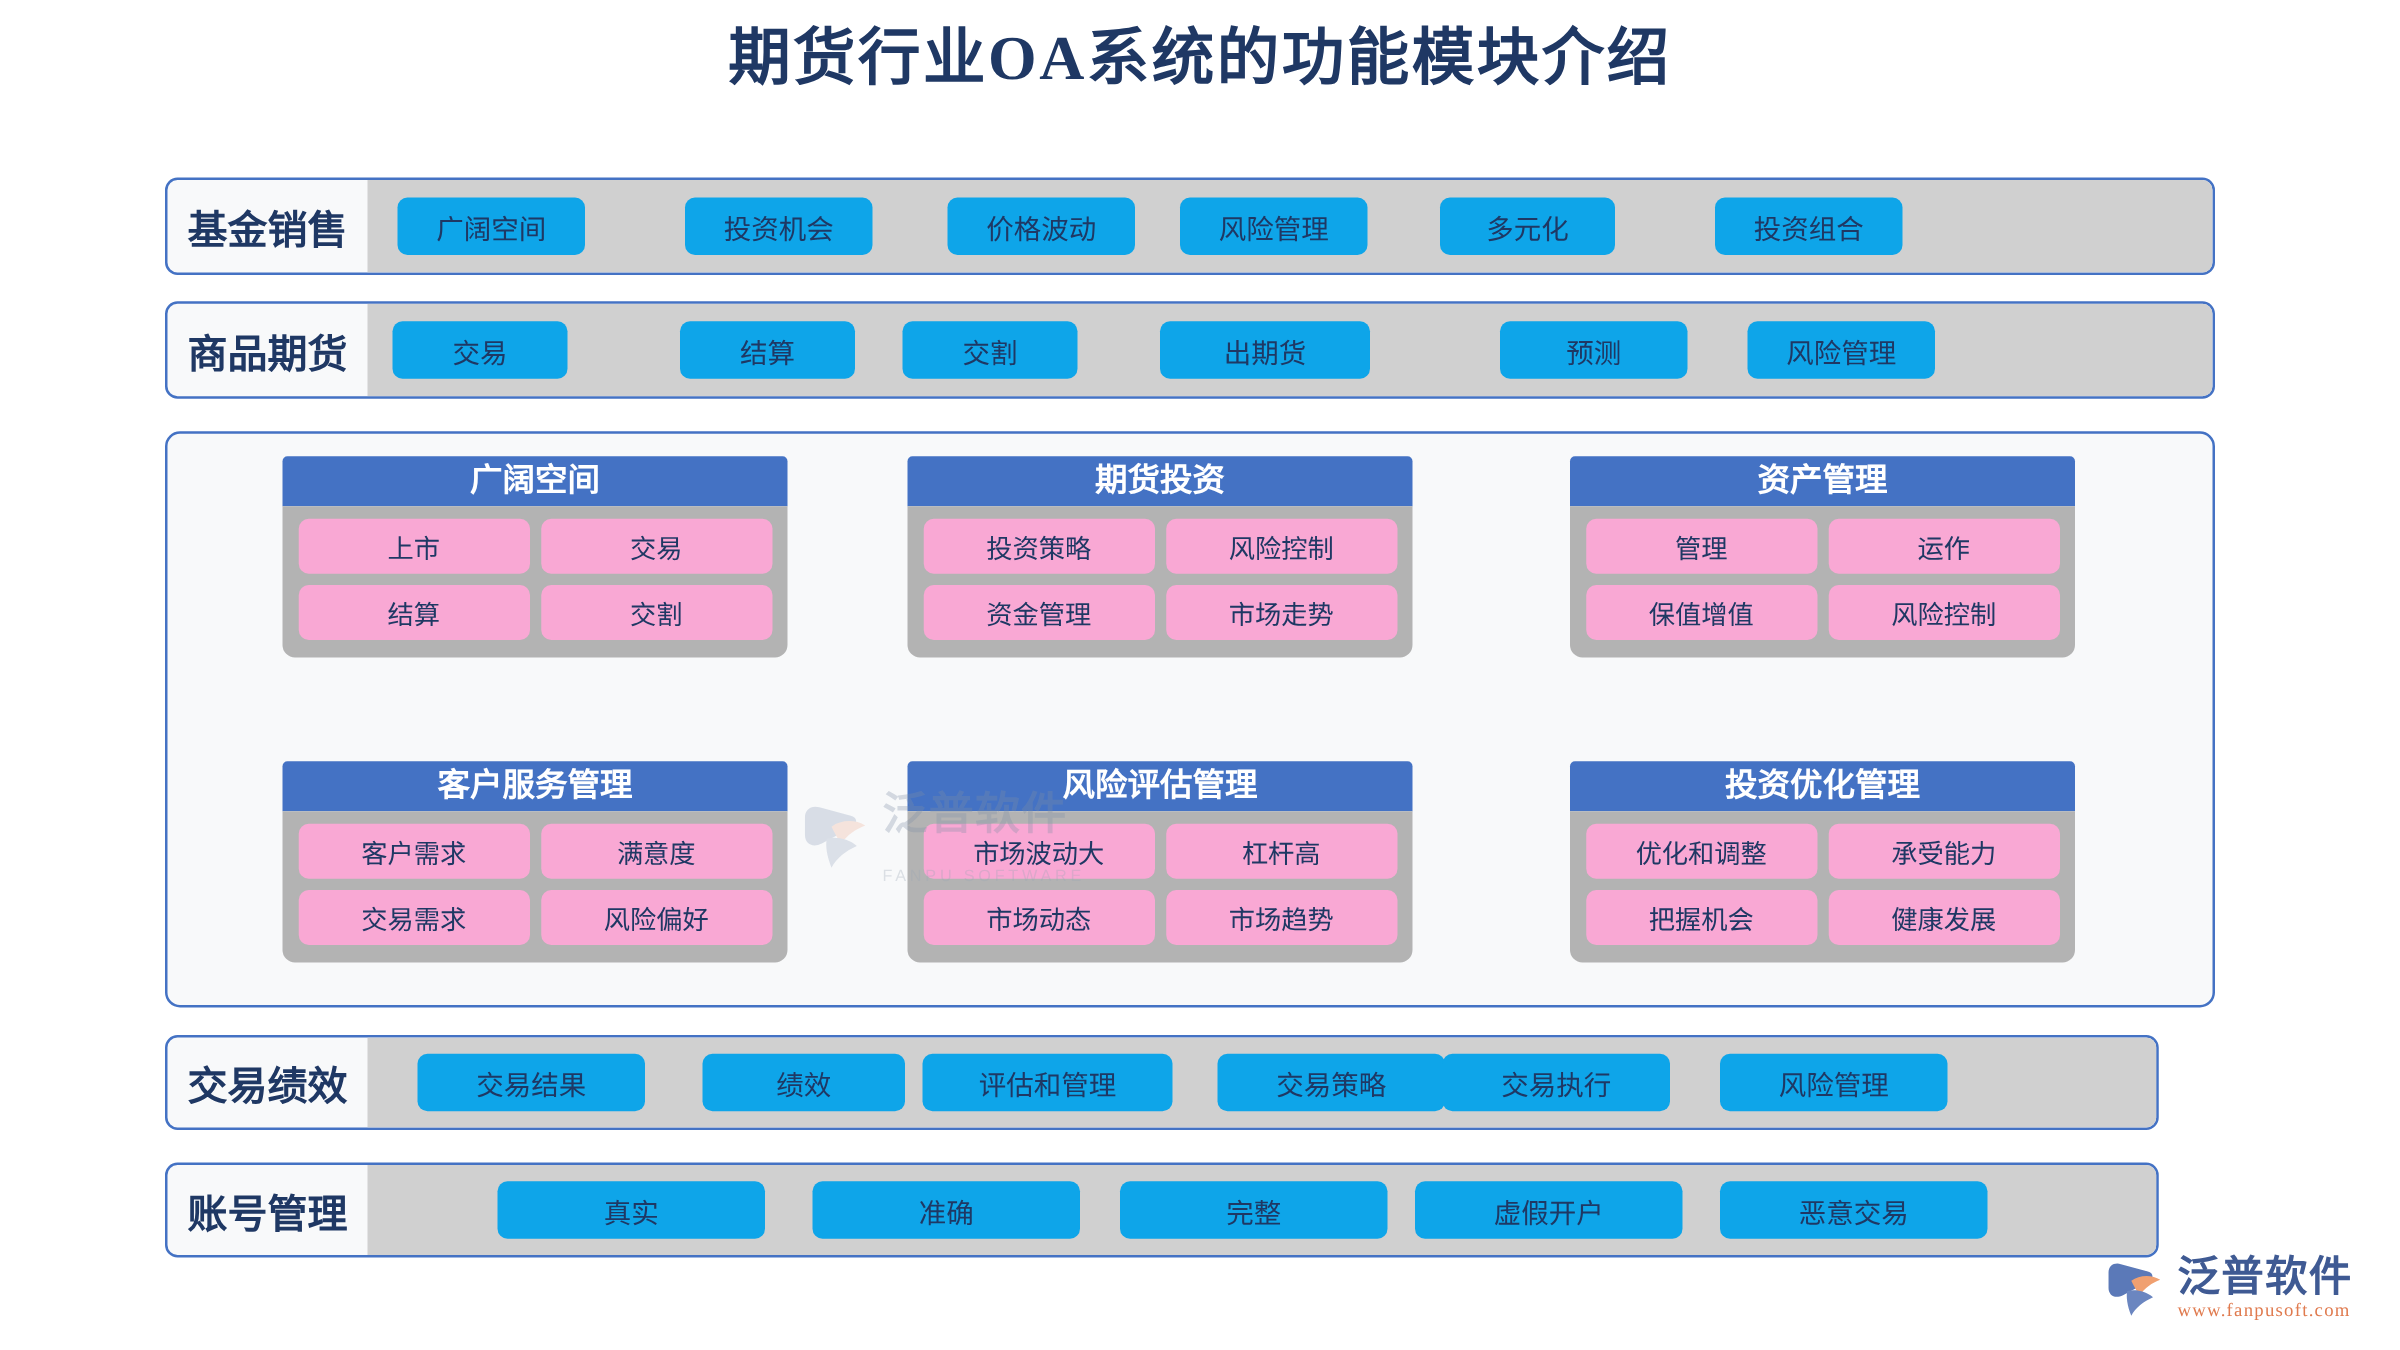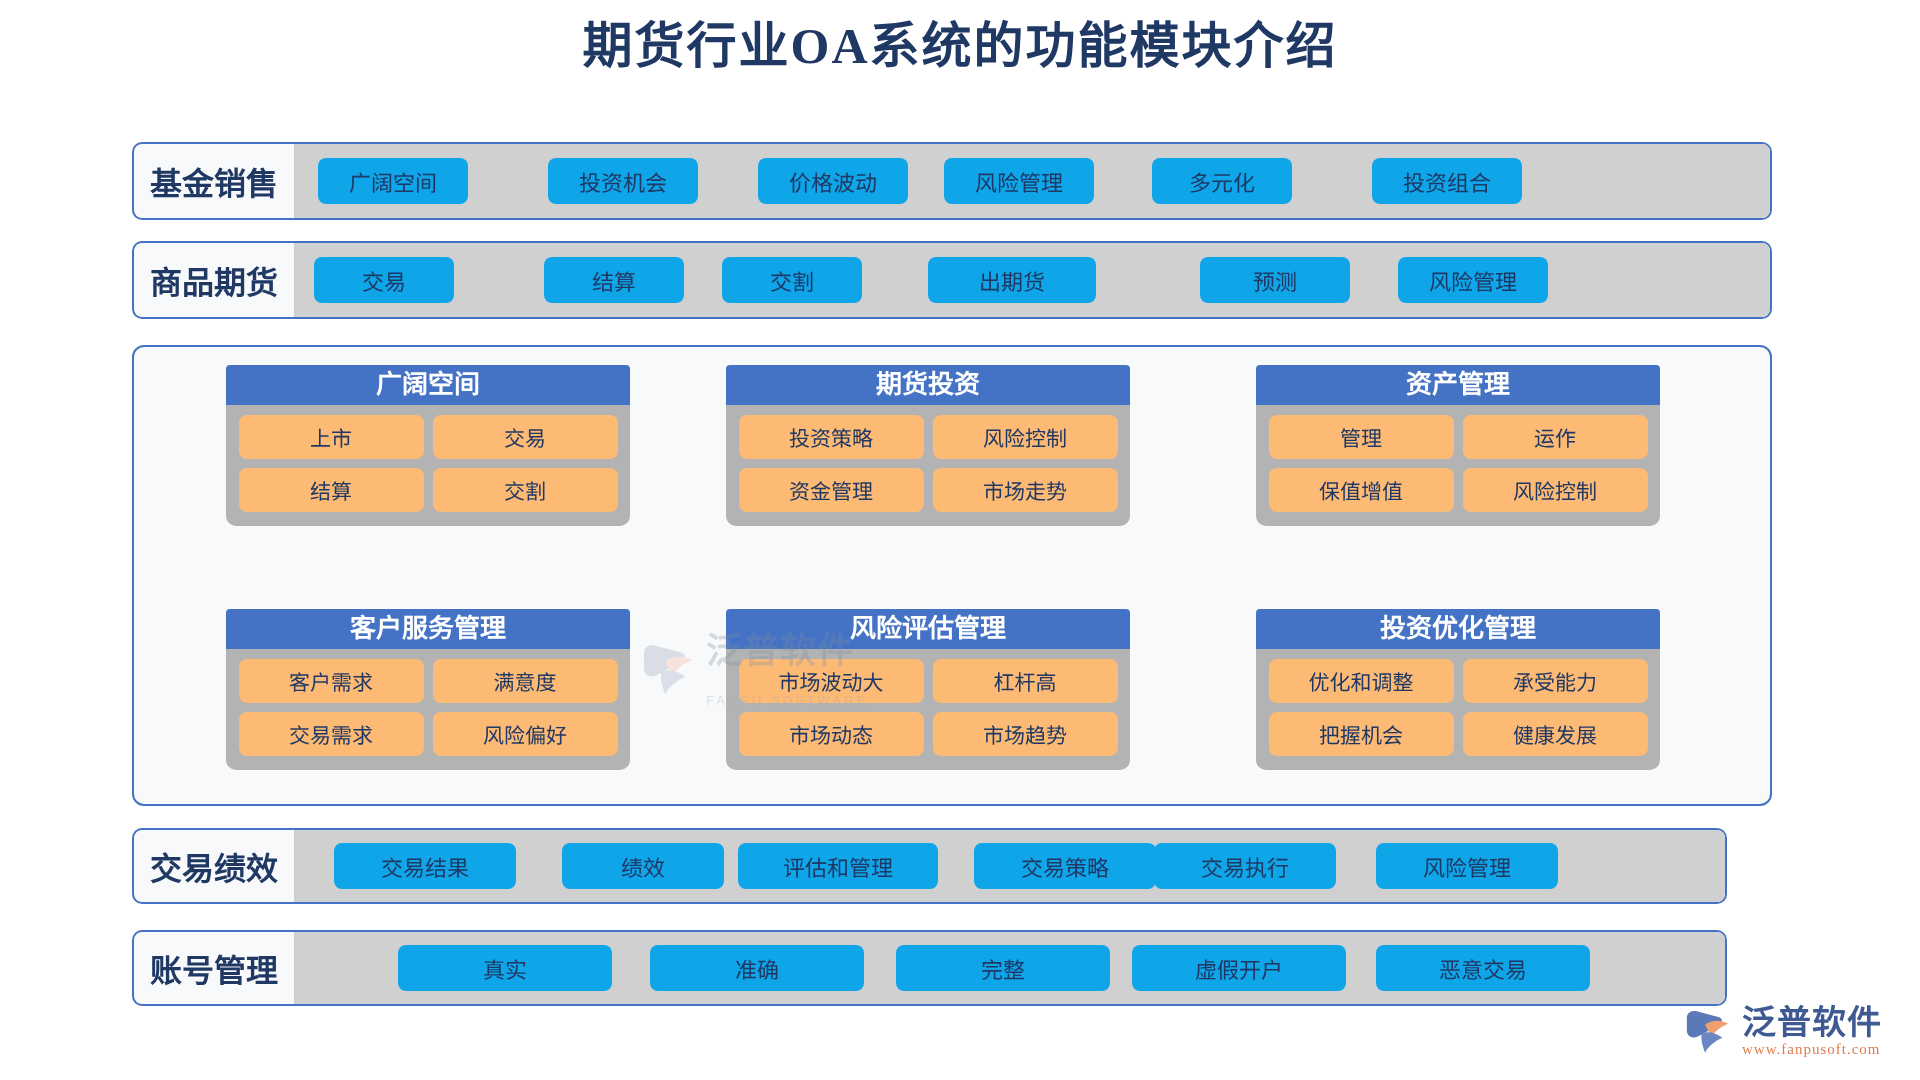--- a/index.html
+++ b/index.html
@@ -115,21 +115,21 @@
     border-radius: 0 0 10px 10px;
     padding: 10px 12px 14px 12px;
     display: flex;
     flex-wrap: wrap;
     gap: 9px;
     justify-content: center;
   }
 
   .card-chip {
     flex: 0 0 calc(50% - 5px);
-    background: #fdba74;
+    background: #f9a8d4;
     border-radius: 8px;
     height: 44px;
     display: flex;
     align-items: center;
     justify-content: center;
     font-size: 21px;
     color: #1f3864;
     white-space: nowrap;
   }
 

